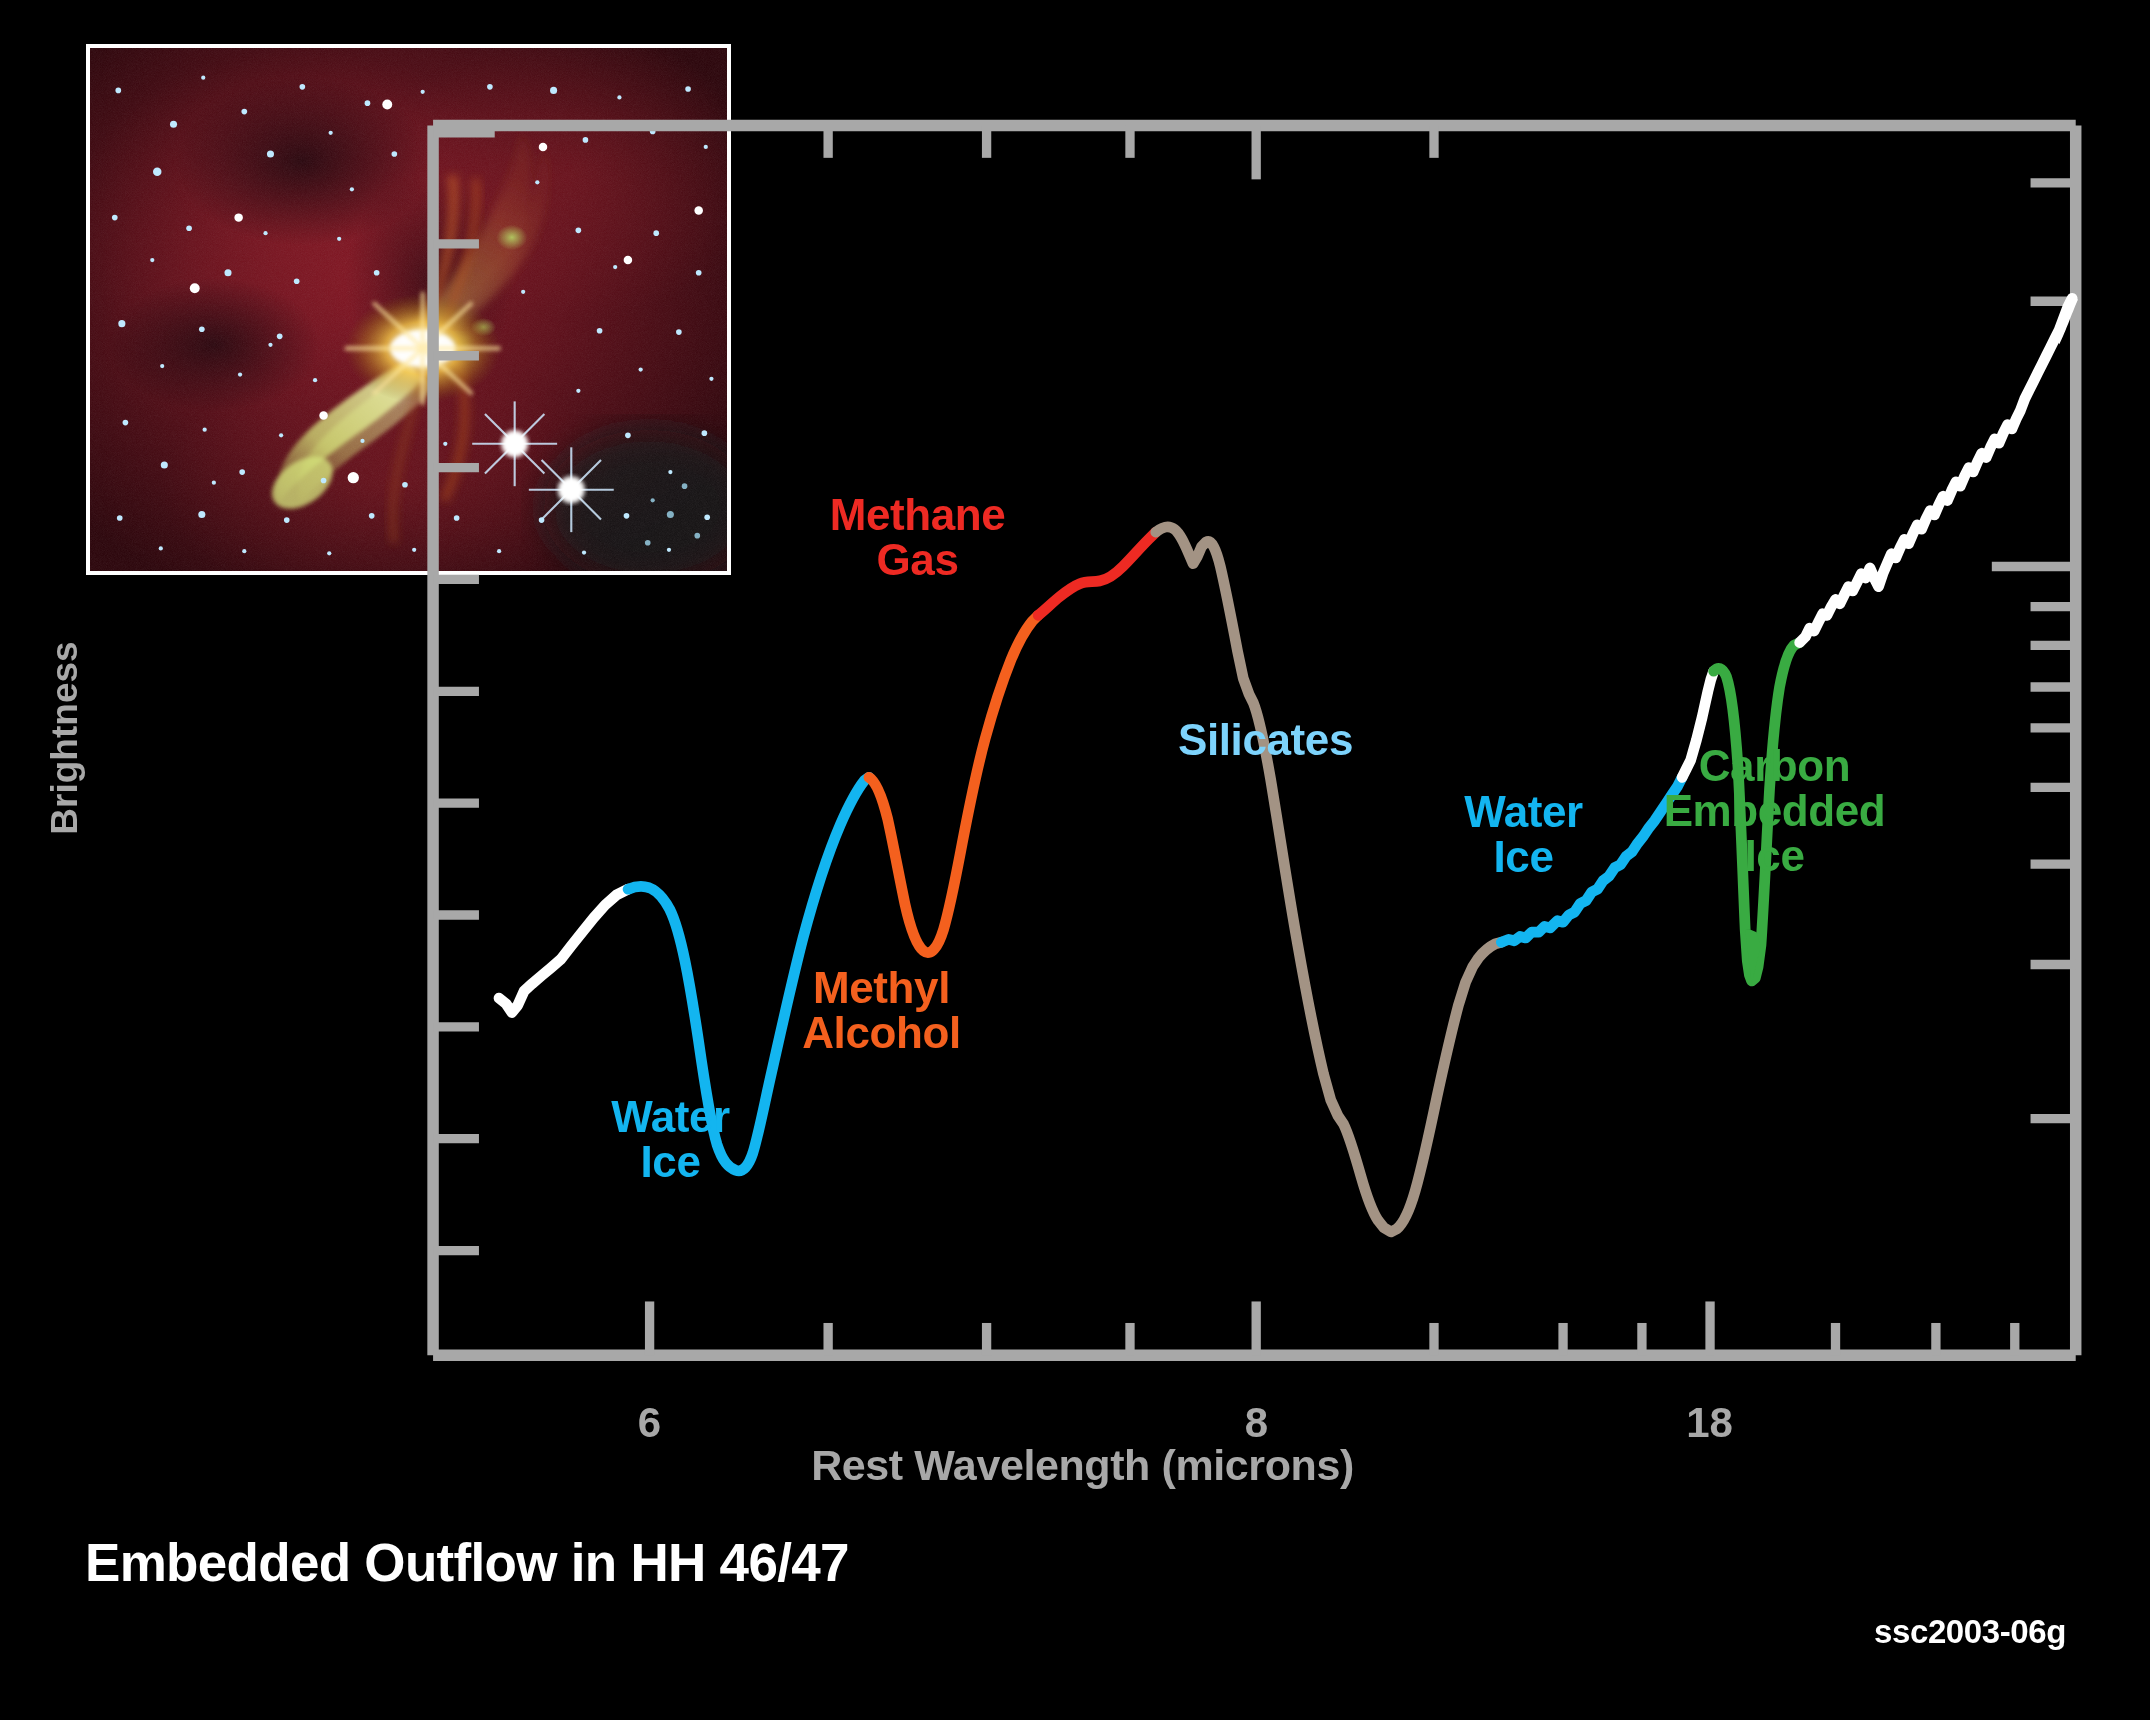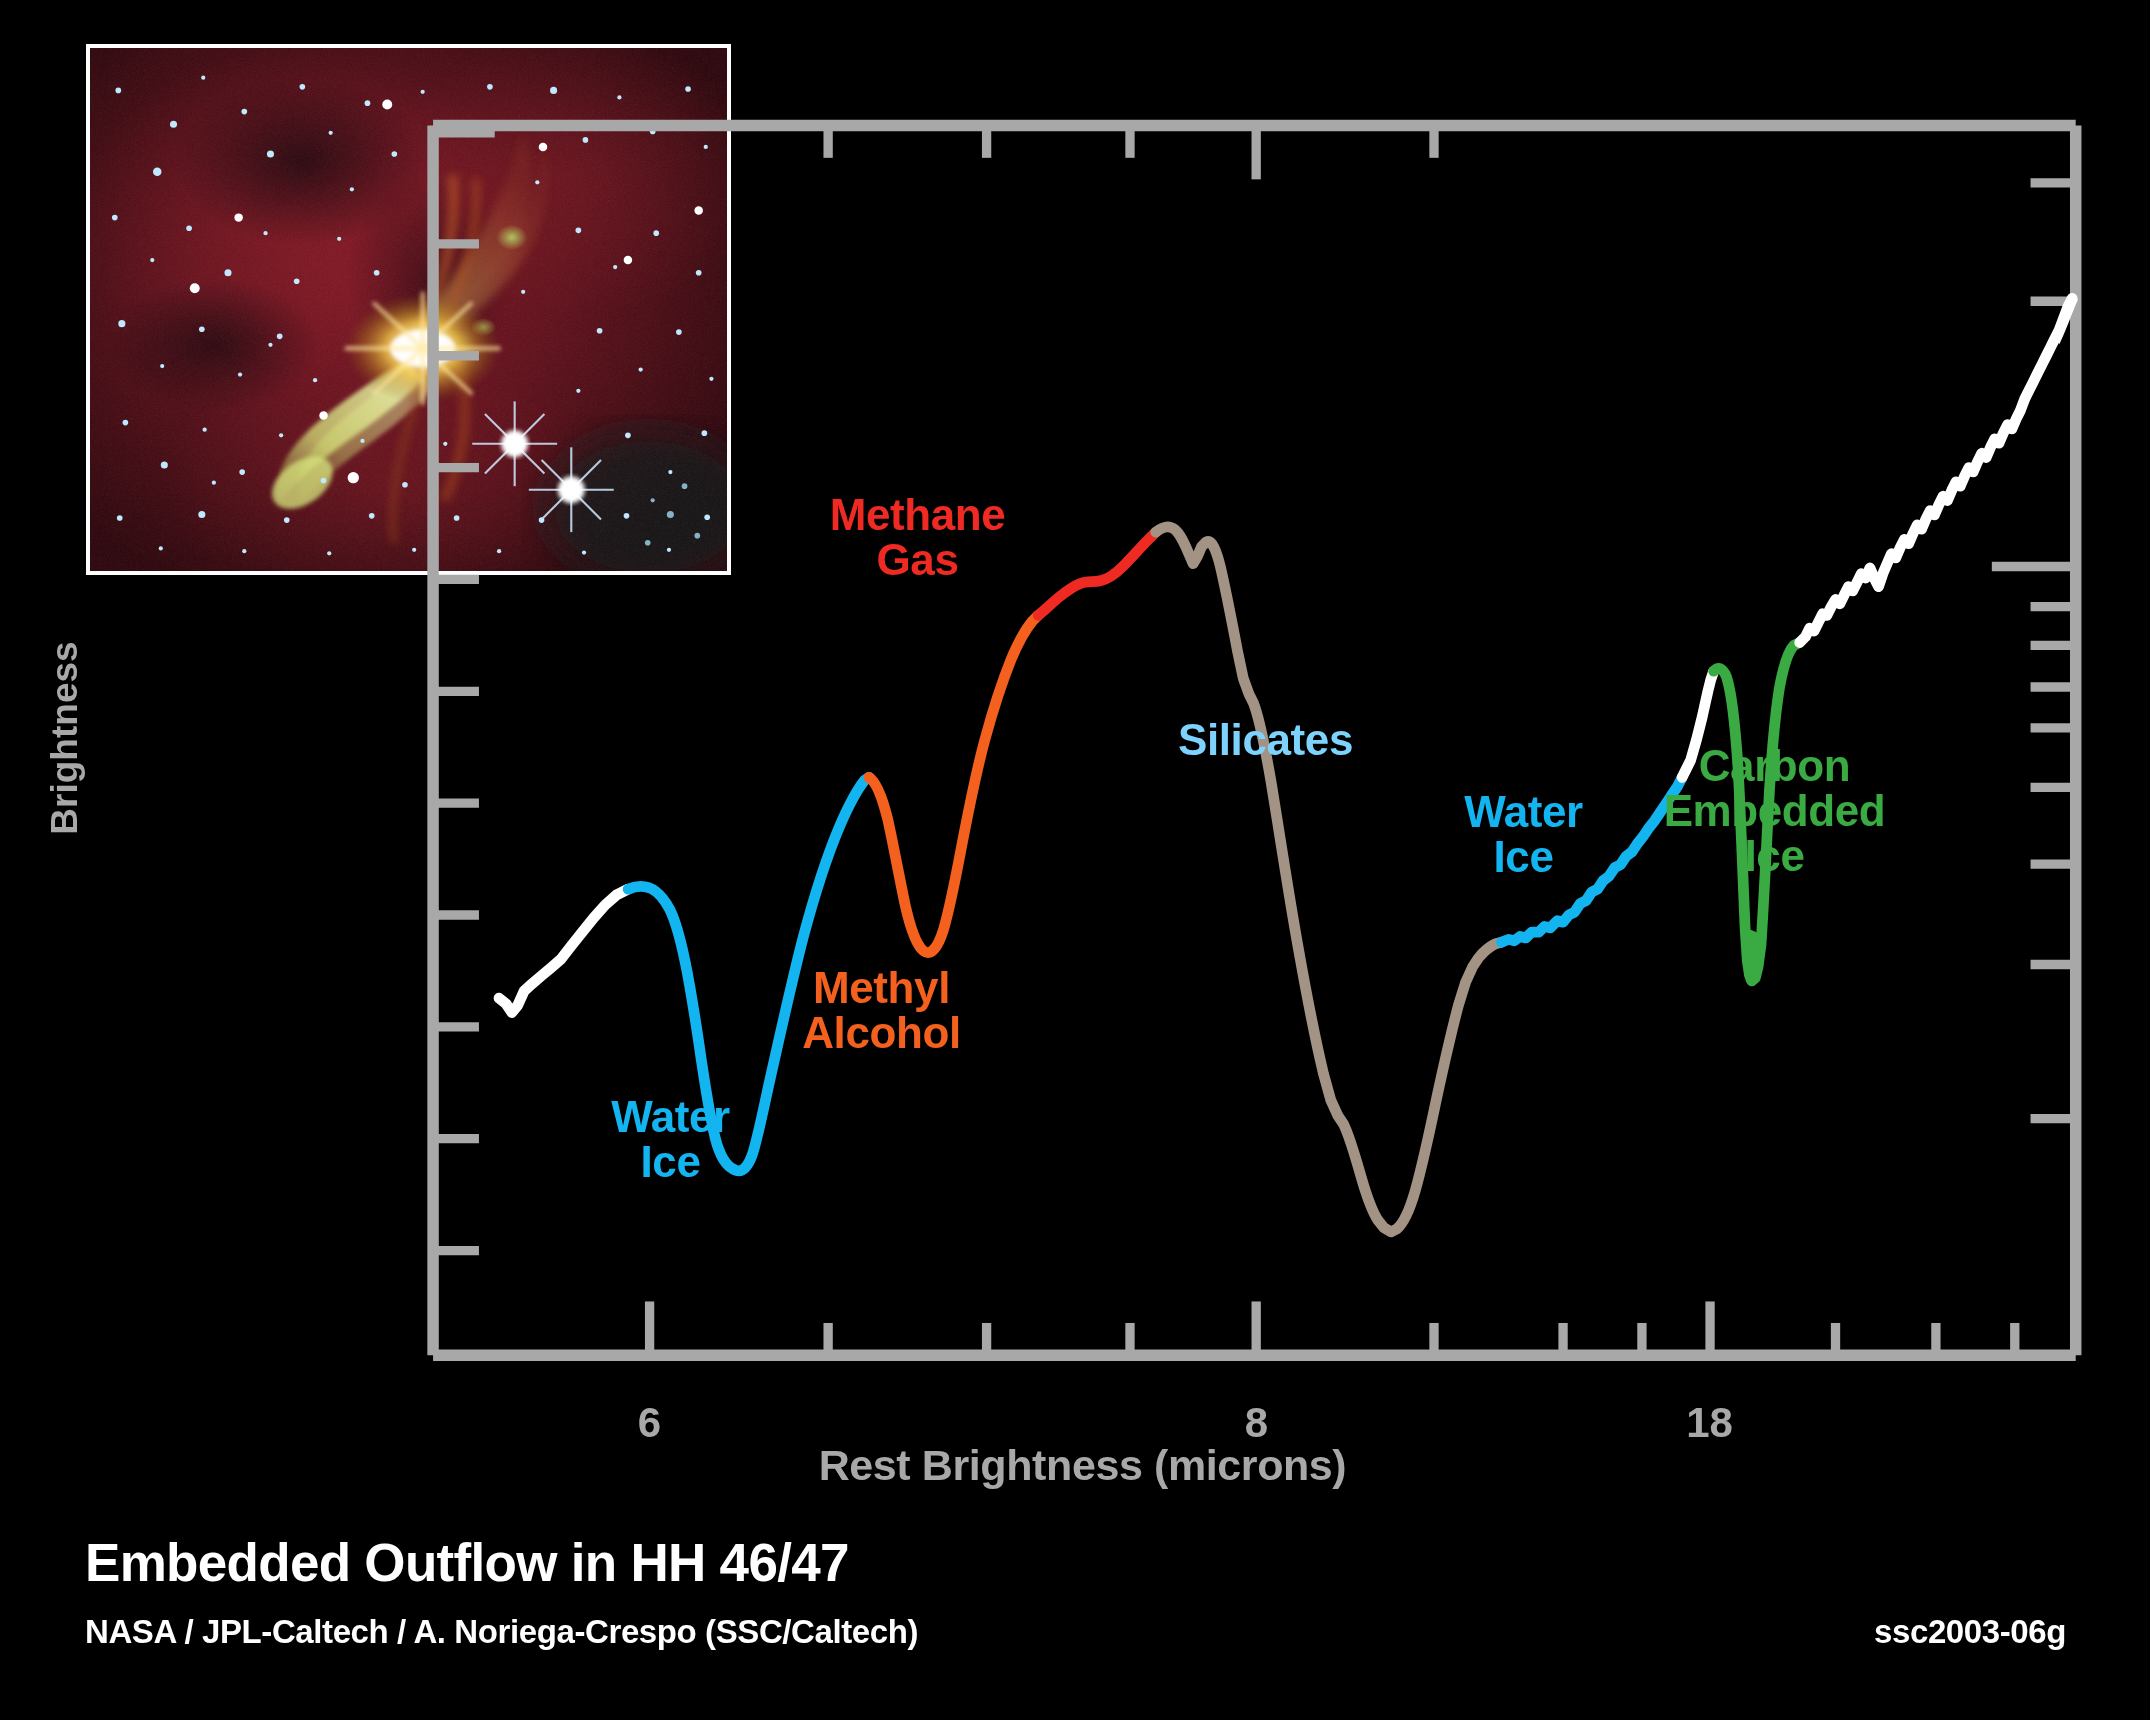--- a/index.html
+++ b/index.html
@@ -400,21 +400,21 @@
                  L2872,460 L2878,444 L2884,428 L2888,420 L2890,416"></path>
         <path fill="#ffffff" stroke="none" d="M2866,468 C 2876,452 2888,422 2892,412 L2898,418 C 2890,436 2878,470 2872,480 Z"></path>
       </g>
     </svg>
   </div>
 
   <div class="tick-lbl" style="left:592px;top:1399px;">6</div>
   <div class="tick-lbl" style="left:1199px;top:1399px;">8</div>
   <div class="tick-lbl" style="left:1652px;top:1399px;">18</div>
 
-  <div id="xaxis-title">Rest Brightness (microns)</div>
+  <div id="xaxis-title">Rest Wavelength (microns)</div>
   <div id="yaxis-title">Brightness</div>
 
   <div class="anno" style="left:774px;top:493px;width:287px;color:#ee2a23;font-size:44px;">
     <div>Methane</div>
     <div>Gas</div>
   </div>
 
   <div class="anno" style="left:738px;top:966px;width:287px;color:#f4601e;font-size:44px;">
     <div>Methyl</div>
     <div>Alcohol</div>
@@ -435,18 +435,17 @@
   </div>
 
   <div class="anno" style="left:1631px;top:744px;width:287px;color:#39ab42;font-size:44px;">
     <div>Carbon</div>
     <div>Embedded</div>
     <div>Ice</div>
   </div>
 
   <div id="footer">
     <div class="f-title" id="f-left-title">Embedded Outflow in HH 46/47</div>
-    <div class="f-sub" id="f-credit">NASA / JPL-Caltech / A. Noriega-Crespo (SSC/Caltech)</div>
     <div class="f-sub" id="f-id">ssc2003-06g</div>
   </div>
 
 </div>
 
 
 </body></html>

